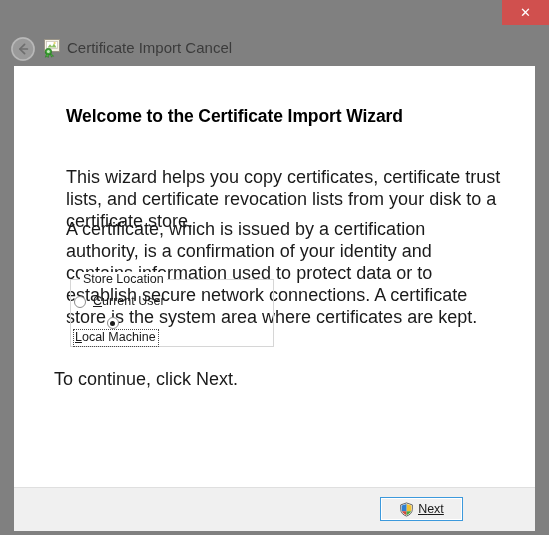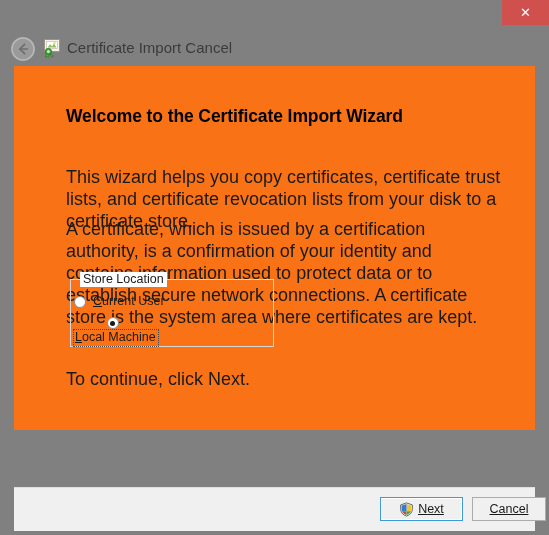--- a/index.html
+++ b/index.html
@@ -81,22 +81,22 @@
     color: #3b3b3b;
     line-height: 24px;
     white-space: nowrap;
   }
 
   
   #content-panel {
     position: absolute;
     left: 14px; top: 66px;
     width: 521px;
-    height: 364px;
-    background: #f97316;
+    height: 421px;
+    background: #ffffff;
   }
 
   #page-heading {
     position: absolute;
     left: 52px; top: 40px;
     font-size: 17.5px;
     font-weight: bold;
     color: #000000;
     letter-spacing: -0.1px;
     white-space: nowrap;
@@ -104,21 +104,21 @@
 
   .body-text {
     position: absolute;
     font-size: 18px;
     color: #1a1a1a;
     line-height: 22px;
   }
 
   #para-1 { left: 52px; top: 100px; width: 438px; }
   #para-2 { left: 52px; top: 152px; width: 436px; }
-  #para-3 { left: 52px; top: 302px; width: 400px; }
+  #para-3 { left: 40px; top: 302px; width: 400px; }
 
   
   #store-location-group {
     position: absolute;
     left: 54px; top: 213px;
     width: 204px;
     height: 68px;
     border: 1px solid #d6d6d6;
   }
   #store-location-legend {
@@ -304,18 +304,15 @@
             <path d="M8 2.1 L13.2 3.85 V7.6 C13.2 8.4 13.08 9.14 12.86 9.82 H8 Z" fill="#f2c232"></path>
             <path d="M8 2.1 L2.8 3.85 V7.6 C2.8 8.4 2.92 9.14 3.14 9.82 H8 Z" fill="#2f7fd0"></path>
             <path d="M3.14 9.82 H8 V13.95 C5.72 13.1 4.0 11.7 3.14 9.82 Z" fill="#d04a3c"></path>
             <path d="M12.86 9.82 H8 V13.95 C10.28 13.1 12.0 11.7 12.86 9.82 Z" fill="#4aa544"></path>
           </svg>
         </span>
         <span class="btn-label"><u>N</u><span>ext</span></span>
       </span>
     </button>
 
-    <button class="dlg-button" id="cancel-button">
-      <span>Cancel</span>
-    </button>
   </div>
 
 </div>
 
 </body></html>

